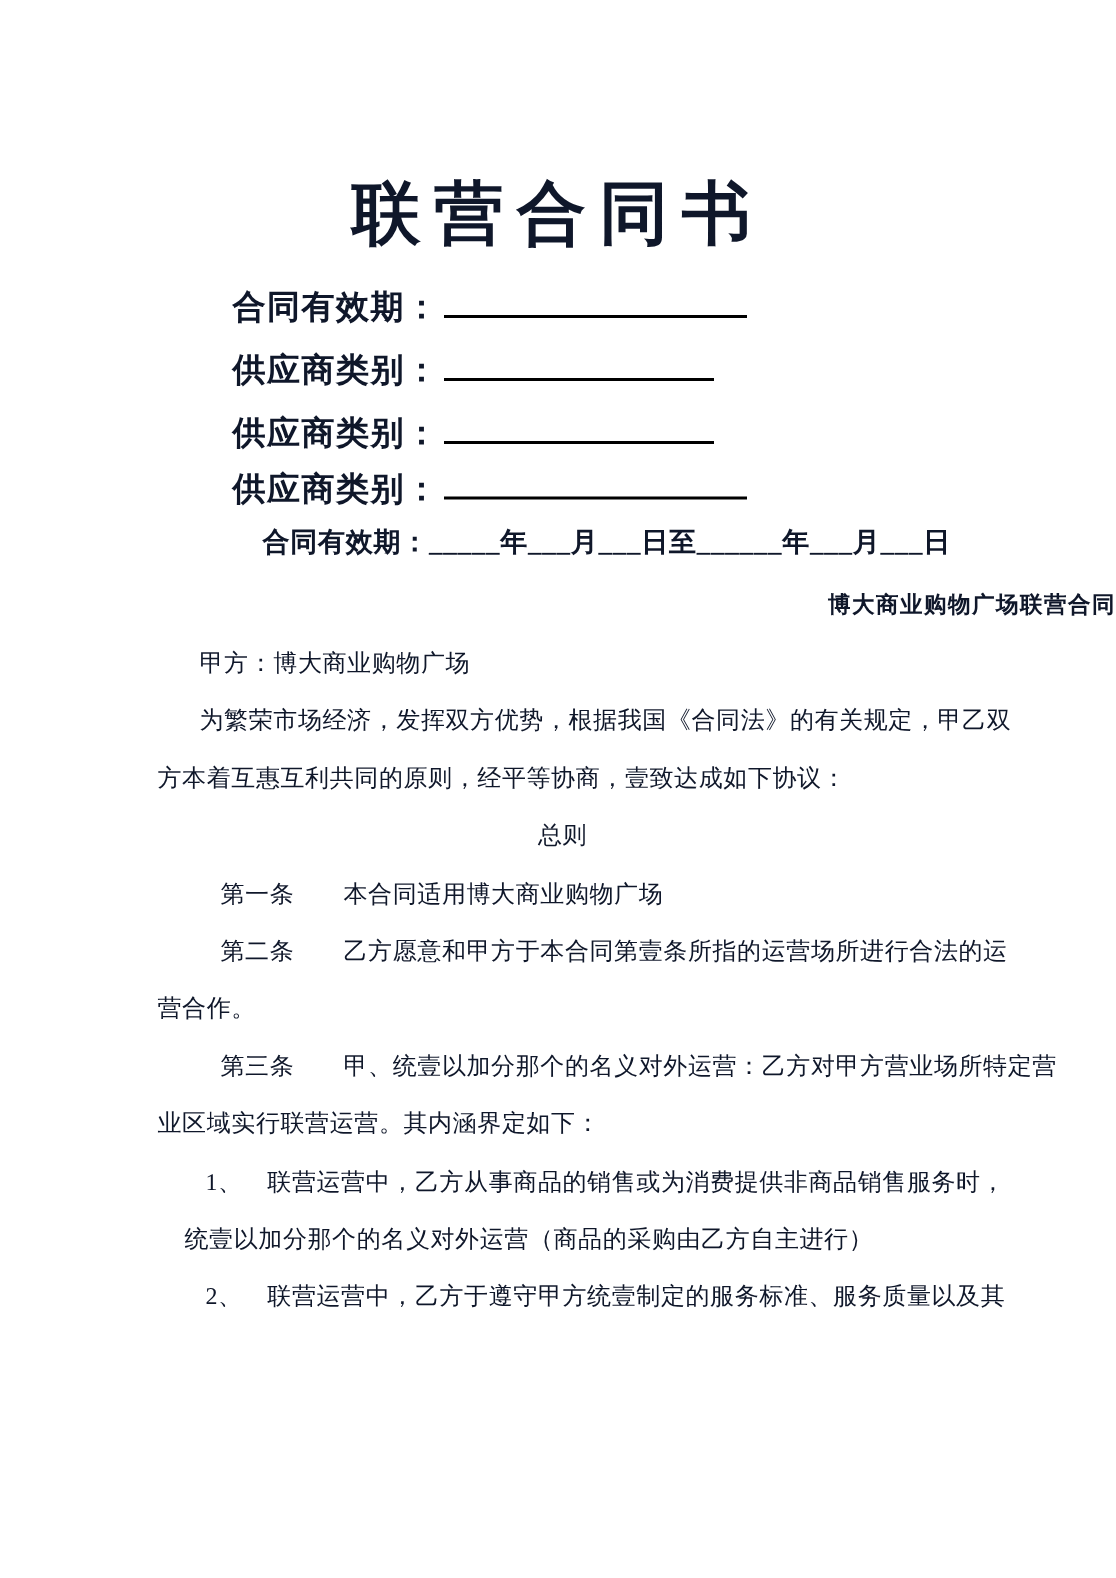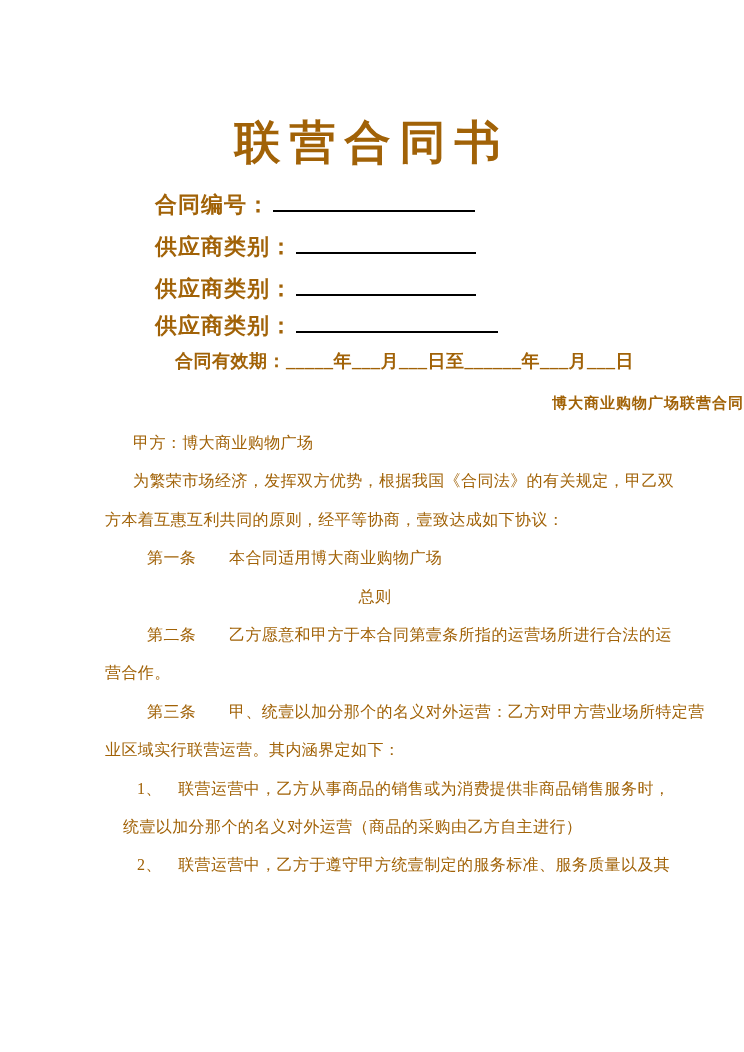--- a/index.html
+++ b/index.html
@@ -5,21 +5,21 @@
   html, body {
     margin: 0;
     padding: 0;
     background: #ffffff;
   }
   .page {
     position: relative;
     width: 744px;
     height: 917px;
     background: #ffffff;
-    color: #a16207;
+    color: #0f172a;
     font-family: "Liberation Serif", "DejaVu Serif", serif;
     overflow: hidden;
   }
   .doc-title {
     position: absolute;
     top: 112px;
     left: 0;
     width: 100%;
     margin: 0;
     text-align: center;
@@ -88,21 +88,21 @@
   .ind-lg { padding-left: 42px; }
 </style>
 </head>
 <body>
 
 <div class="page">
 
   <h1 class="doc-title">联营合同书</h1>
 
   <div class="field-row f0">
-    <span>合同编号：</span><span class="field-blank blank-long"></span>
+    <span>合同有效期：</span><span class="field-blank blank-long"></span>
   </div>
 
   <div class="field-row f1">
     <span>供应商类别：</span><span class="field-blank blank-short"></span>
   </div>
 
   <div class="field-row f2">
     <span>供应商类别：</span><span class="field-blank blank-short"></span>
   </div>
 
@@ -111,22 +111,22 @@
   </div>
 
   <div class="validity-line">合同有效期：_____年___月___日至______年___月___日</div>
 
   <div class="subtitle">博大商业购物广场联营合同</div>
 
   <div class="body-text">
     <div class="line ind-sm">甲方：博大商业购物广场</div>
     <div class="line ind-sm">为繁荣市场经济，发挥双方优势，根据我国《合同法》的有关规定，甲乙双</div>
     <div class="line">方本着互惠互利共同的原则，经平等协商，壹致达成如下协议：</div>
+    <div class="line center">总则</div>
     <div class="line ind-lg">第一条　　本合同适用博大商业购物广场</div>
-    <div class="line center">总则</div>
     <div class="line ind-lg">第二条　　乙方愿意和甲方于本合同第壹条所指的运营场所进行合法的运</div>
     <div class="line">营合作。</div>
     <div class="line ind-lg">第三条　　甲、统壹以加分那个的名义对外运营：乙方对甲方营业场所特定营</div>
     <div class="line">业区域实行联营运营。其内涵界定如下：</div>
     <div class="line ind-md">1、　联营运营中，乙方从事商品的销售或为消费提供非商品销售服务时，</div>
     <div class="line ind-xs">统壹以加分那个的名义对外运营（商品的采购由乙方自主进行）</div>
     <div class="line ind-md">2、　联营运营中，乙方于遵守甲方统壹制定的服务标准、服务质量以及其</div>
   </div>
 
 </div>

